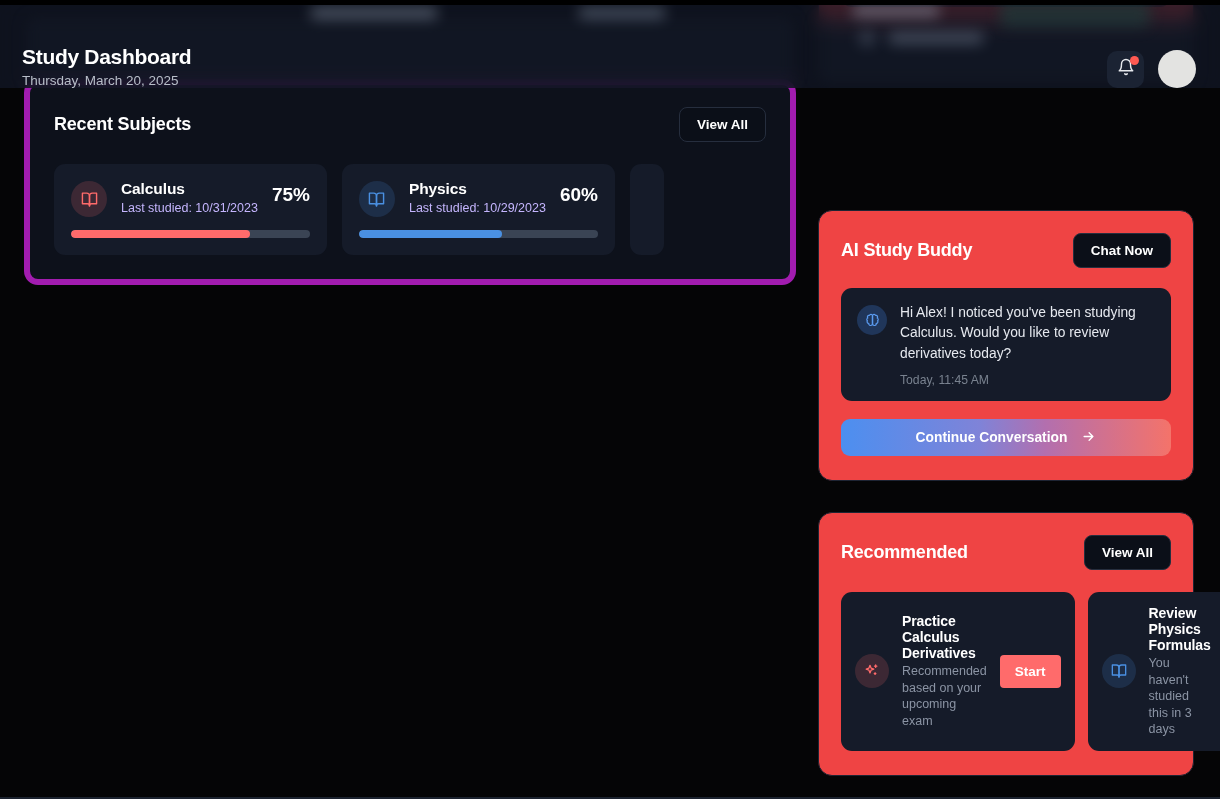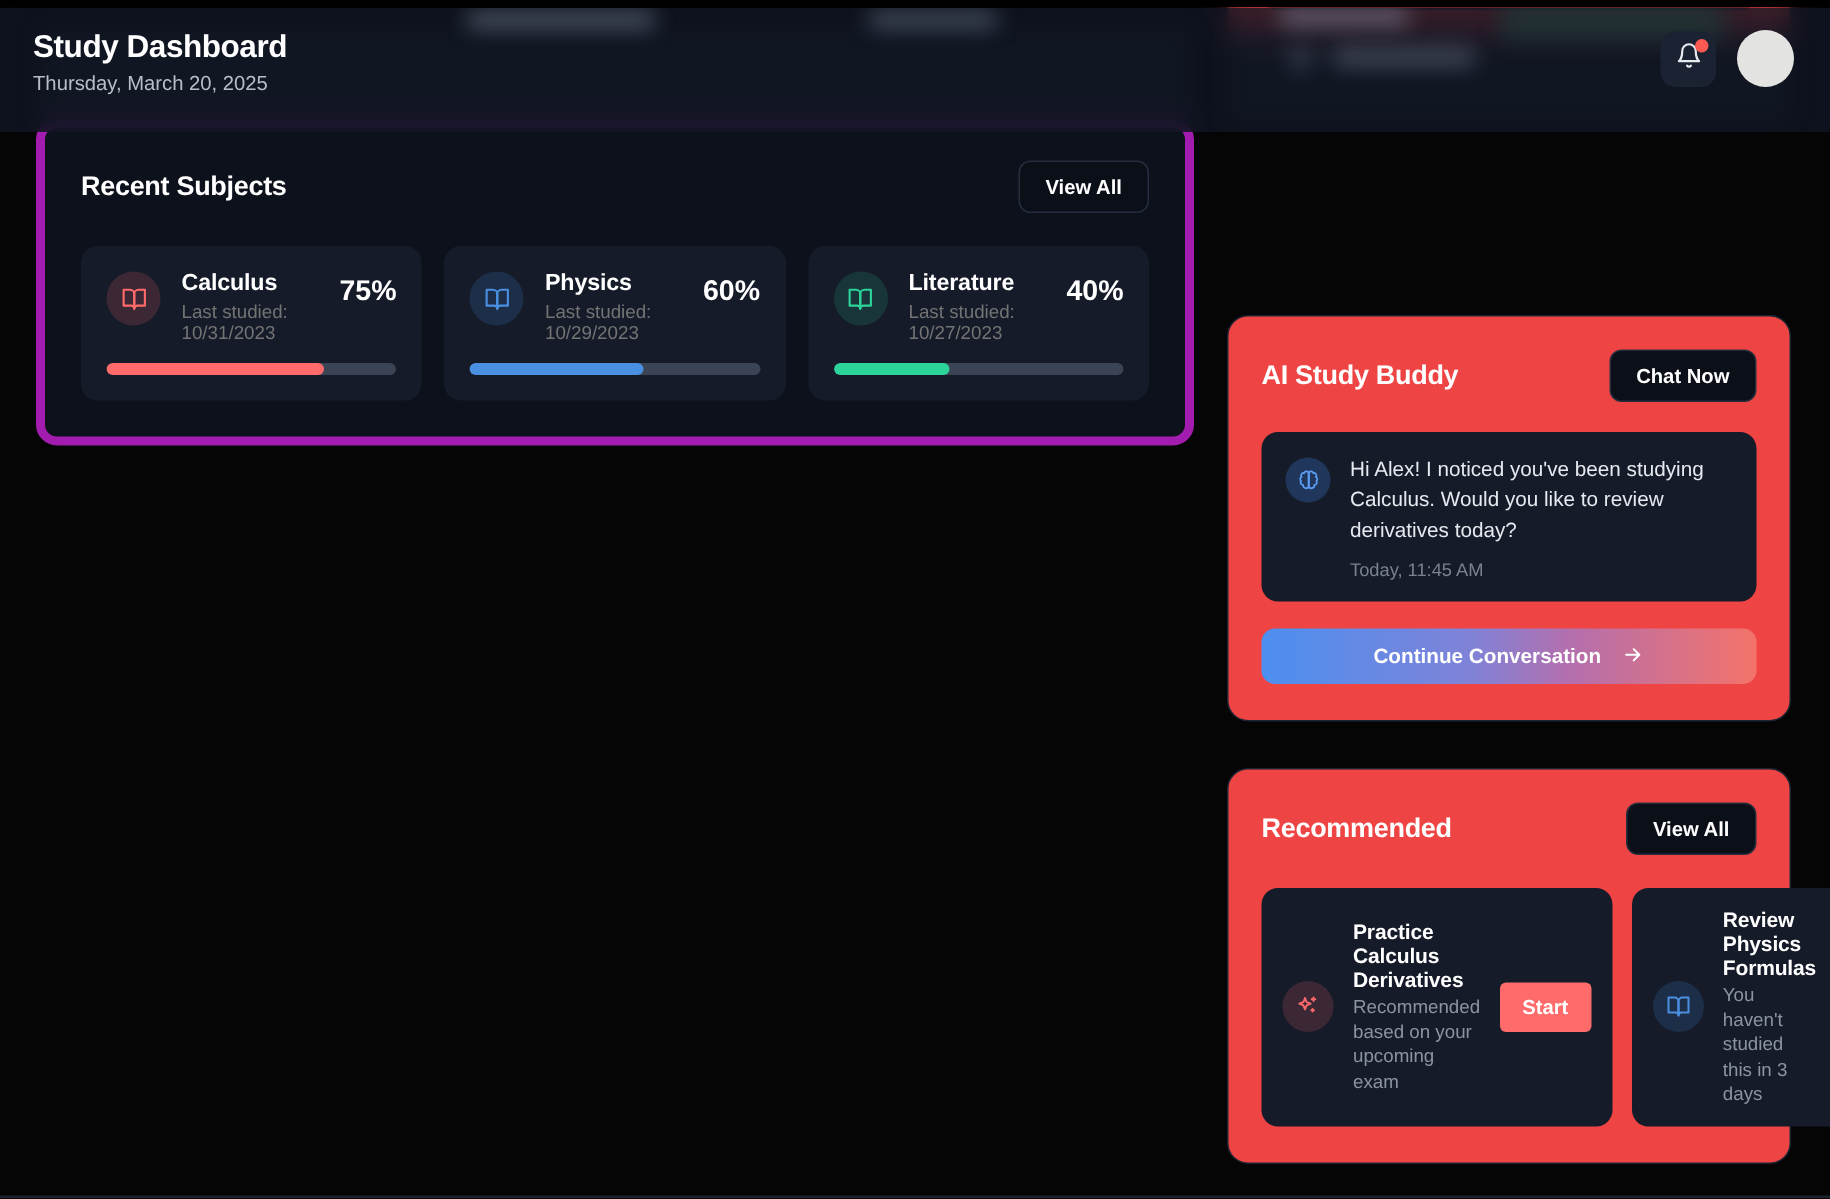--- a/index.html
+++ b/index.html
@@ -33,21 +33,21 @@
 
   
   .app-header {
     position: absolute;
     top: 5px; left: 0;
     width: 1220px;
     height: 83px;
     background: rgba(17, 22, 35, 0.82);
     backdrop-filter: blur(8px);
     display: flex;
-    align-items: flex-start;
+    align-items: flex-end;
     justify-content: space-between;
     padding: 15px 24px 0 22px;
     z-index: 50;
   }
   
   .header-ghost {
     position: absolute;
     inset: 0;
     overflow: hidden;
     pointer-events: none;
@@ -181,21 +181,21 @@
   .subj-icon svg { width: 17px; height: 17px; }
   .subj-meta { flex: 1 1 auto; min-width: 0; }
   .subj-name {
     font-size: 15.5px;
     font-weight: bold;
     color: #ffffff;
     letter-spacing: -0.1px;
   }
   .subj-sub {
     font-size: 12.5px;
-    color: #737373;
+    color: #c4b5fd;
     margin-top: 3px;
   }
   .subj-pct {
     font-size: 19px;
     font-weight: bold;
     color: #ffffff;
     flex: 0 0 auto;
     margin-top: 4px;
   }
   .bar-track {
@@ -411,33 +411,20 @@
                 <div class="subj-sub">Last studied: 10/29/2023</div>
               </div>
               <div class="subj-pct">60%</div>
             </div>
             <div class="bar-track">
               <div class="bar-fill" id="bar-s1" style="width: 60%; background: rgb(74, 144, 226);"></div>
             </div>
           </div>
 
           <div class="subject-card">
-            <div class="subject-top">
-              <span class="subj-icon" id="ic-s2" style="background: rgba(45, 212, 154, 0.15);">
-                <svg viewBox="0 0 24 24" fill="none" stroke="#2dd49a" stroke-width="2" stroke-linecap="round" stroke-linejoin="round">
-                    <path d="M2 3h6a4 4 0 0 1 4 4v14a3 3 0 0 0-3-3H2z"></path>
-                    <path d="M22 3h-6a4 4 0 0 0-4 4v14a3 3 0 0 1 3-3h7z"></path>
-                  </svg>
-              </span>
-              <div class="subj-meta">
-                <div class="subj-name">Literature</div>
-                <div class="subj-sub">Last studied: 10/27/2023</div>
-              </div>
-              <div class="subj-pct">40%</div>
-            </div>
             <div class="bar-track">
               <div class="bar-fill" id="bar-s2" style="width: 40%; background: rgb(45, 212, 154);"></div>
             </div>
           </div>
 
         </div>
       </section>
     </div>
 
     <div class="right-col">

